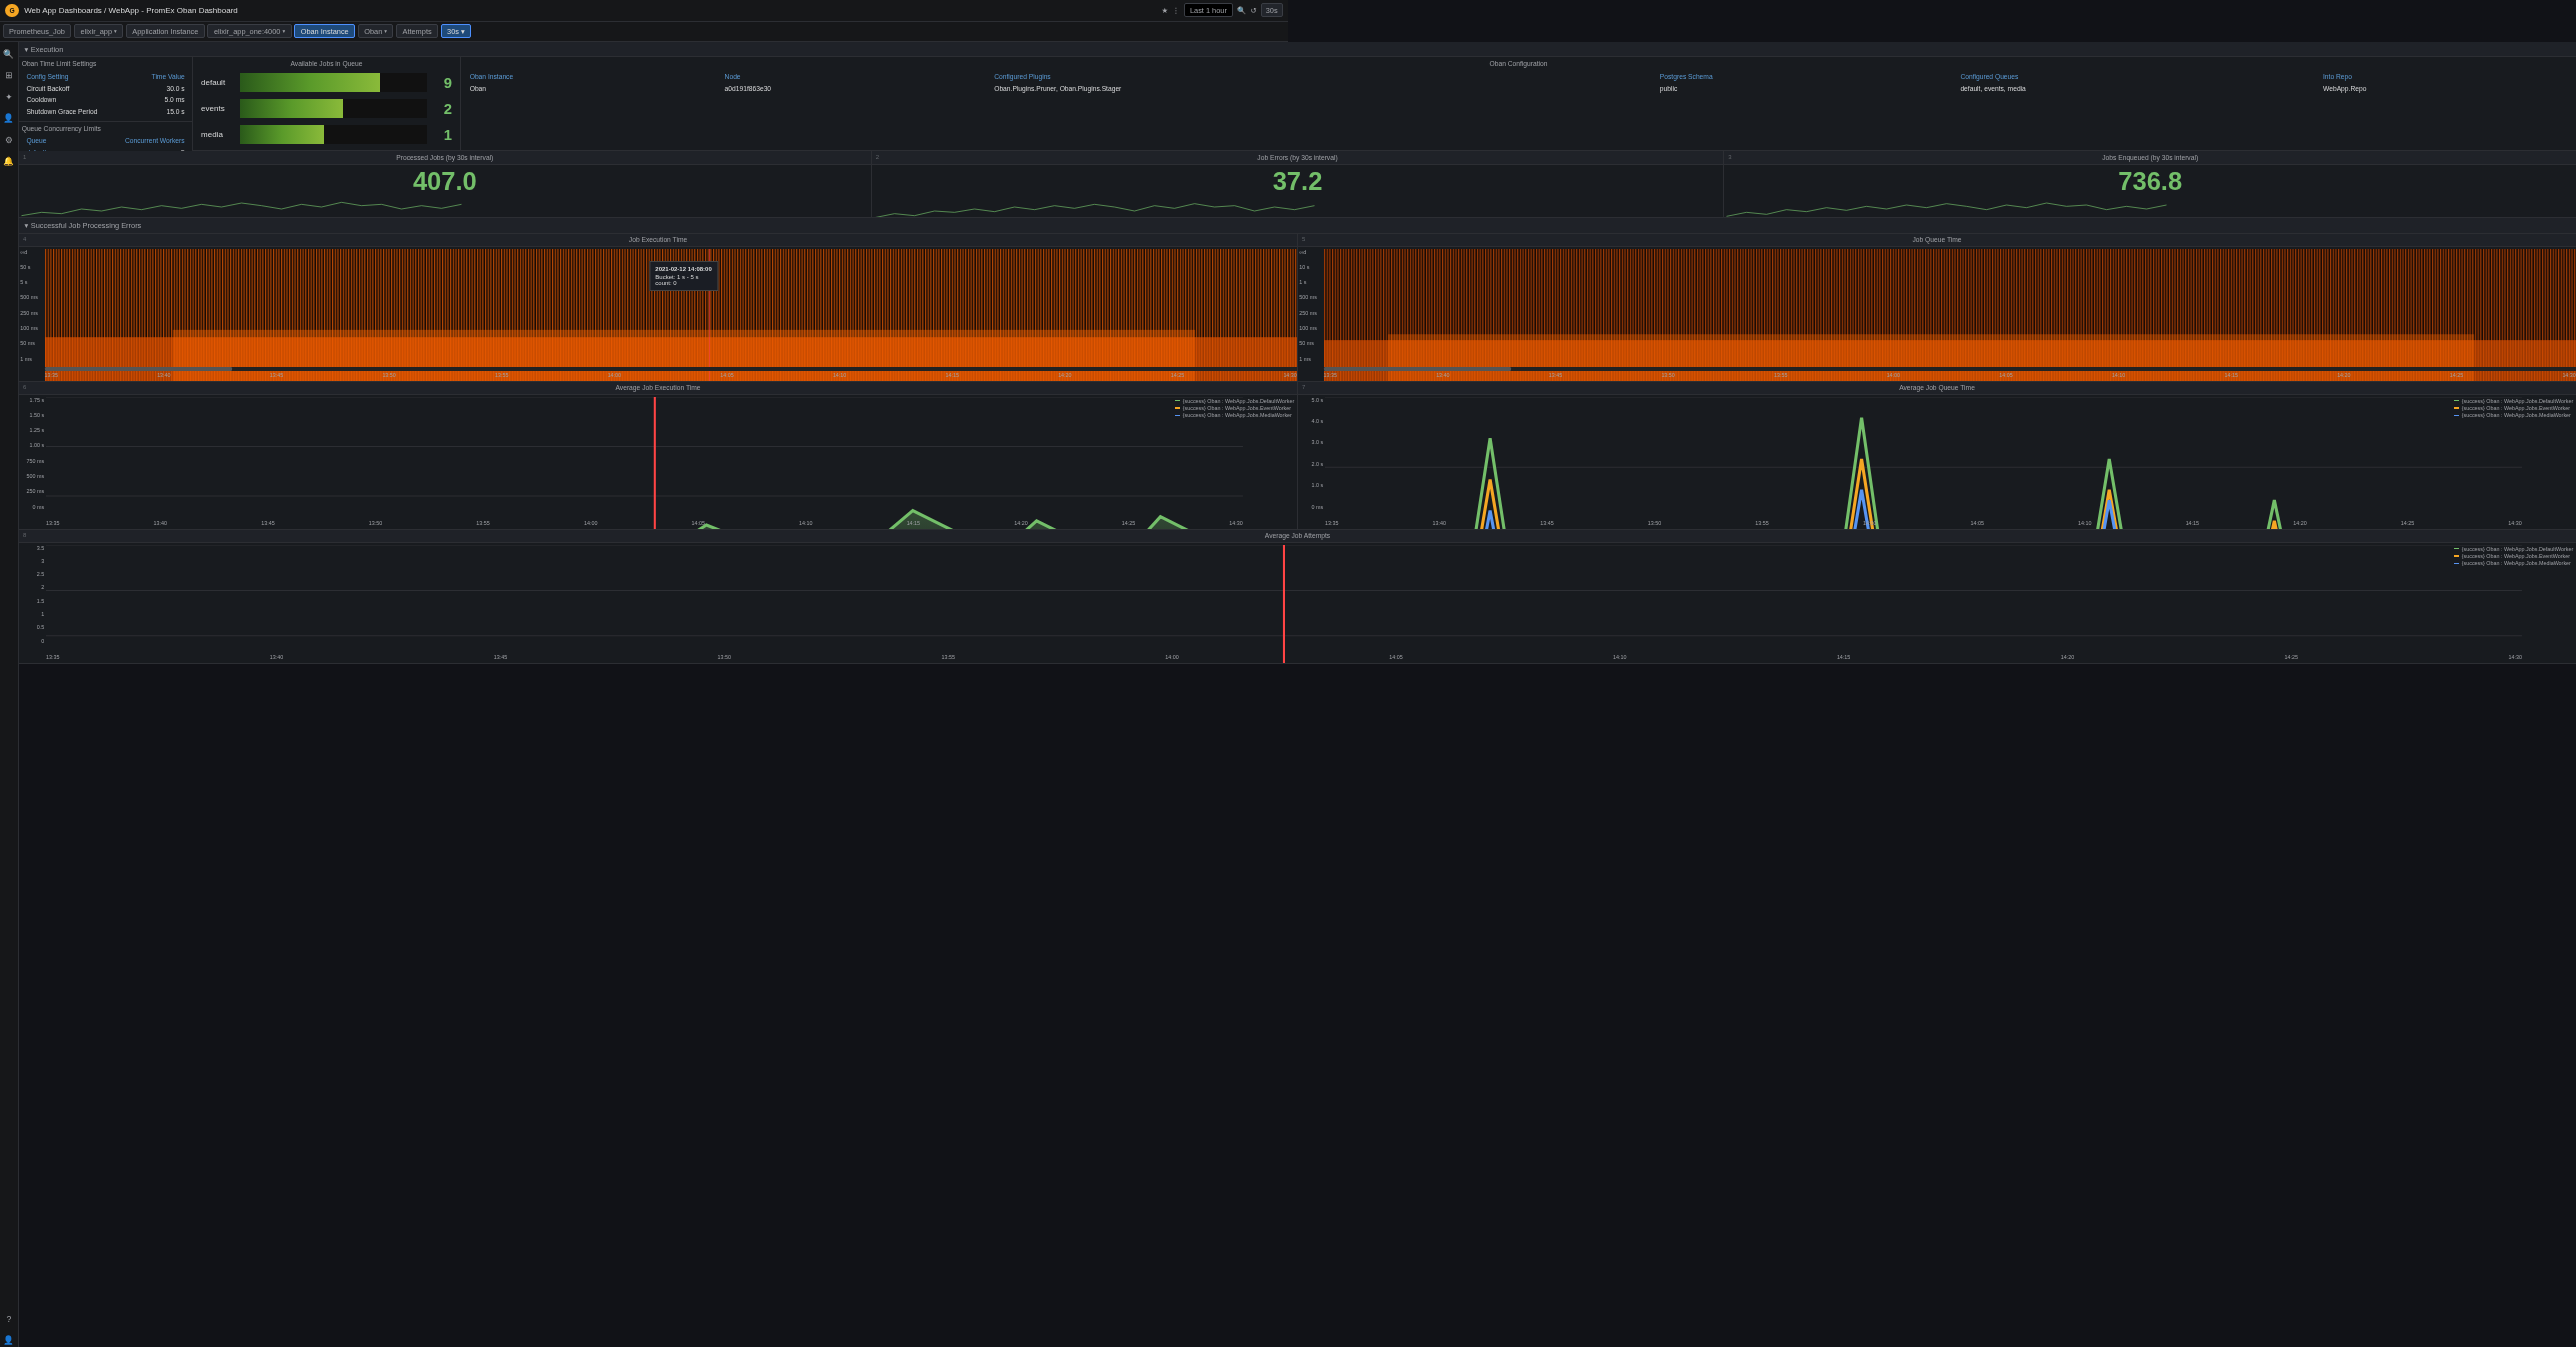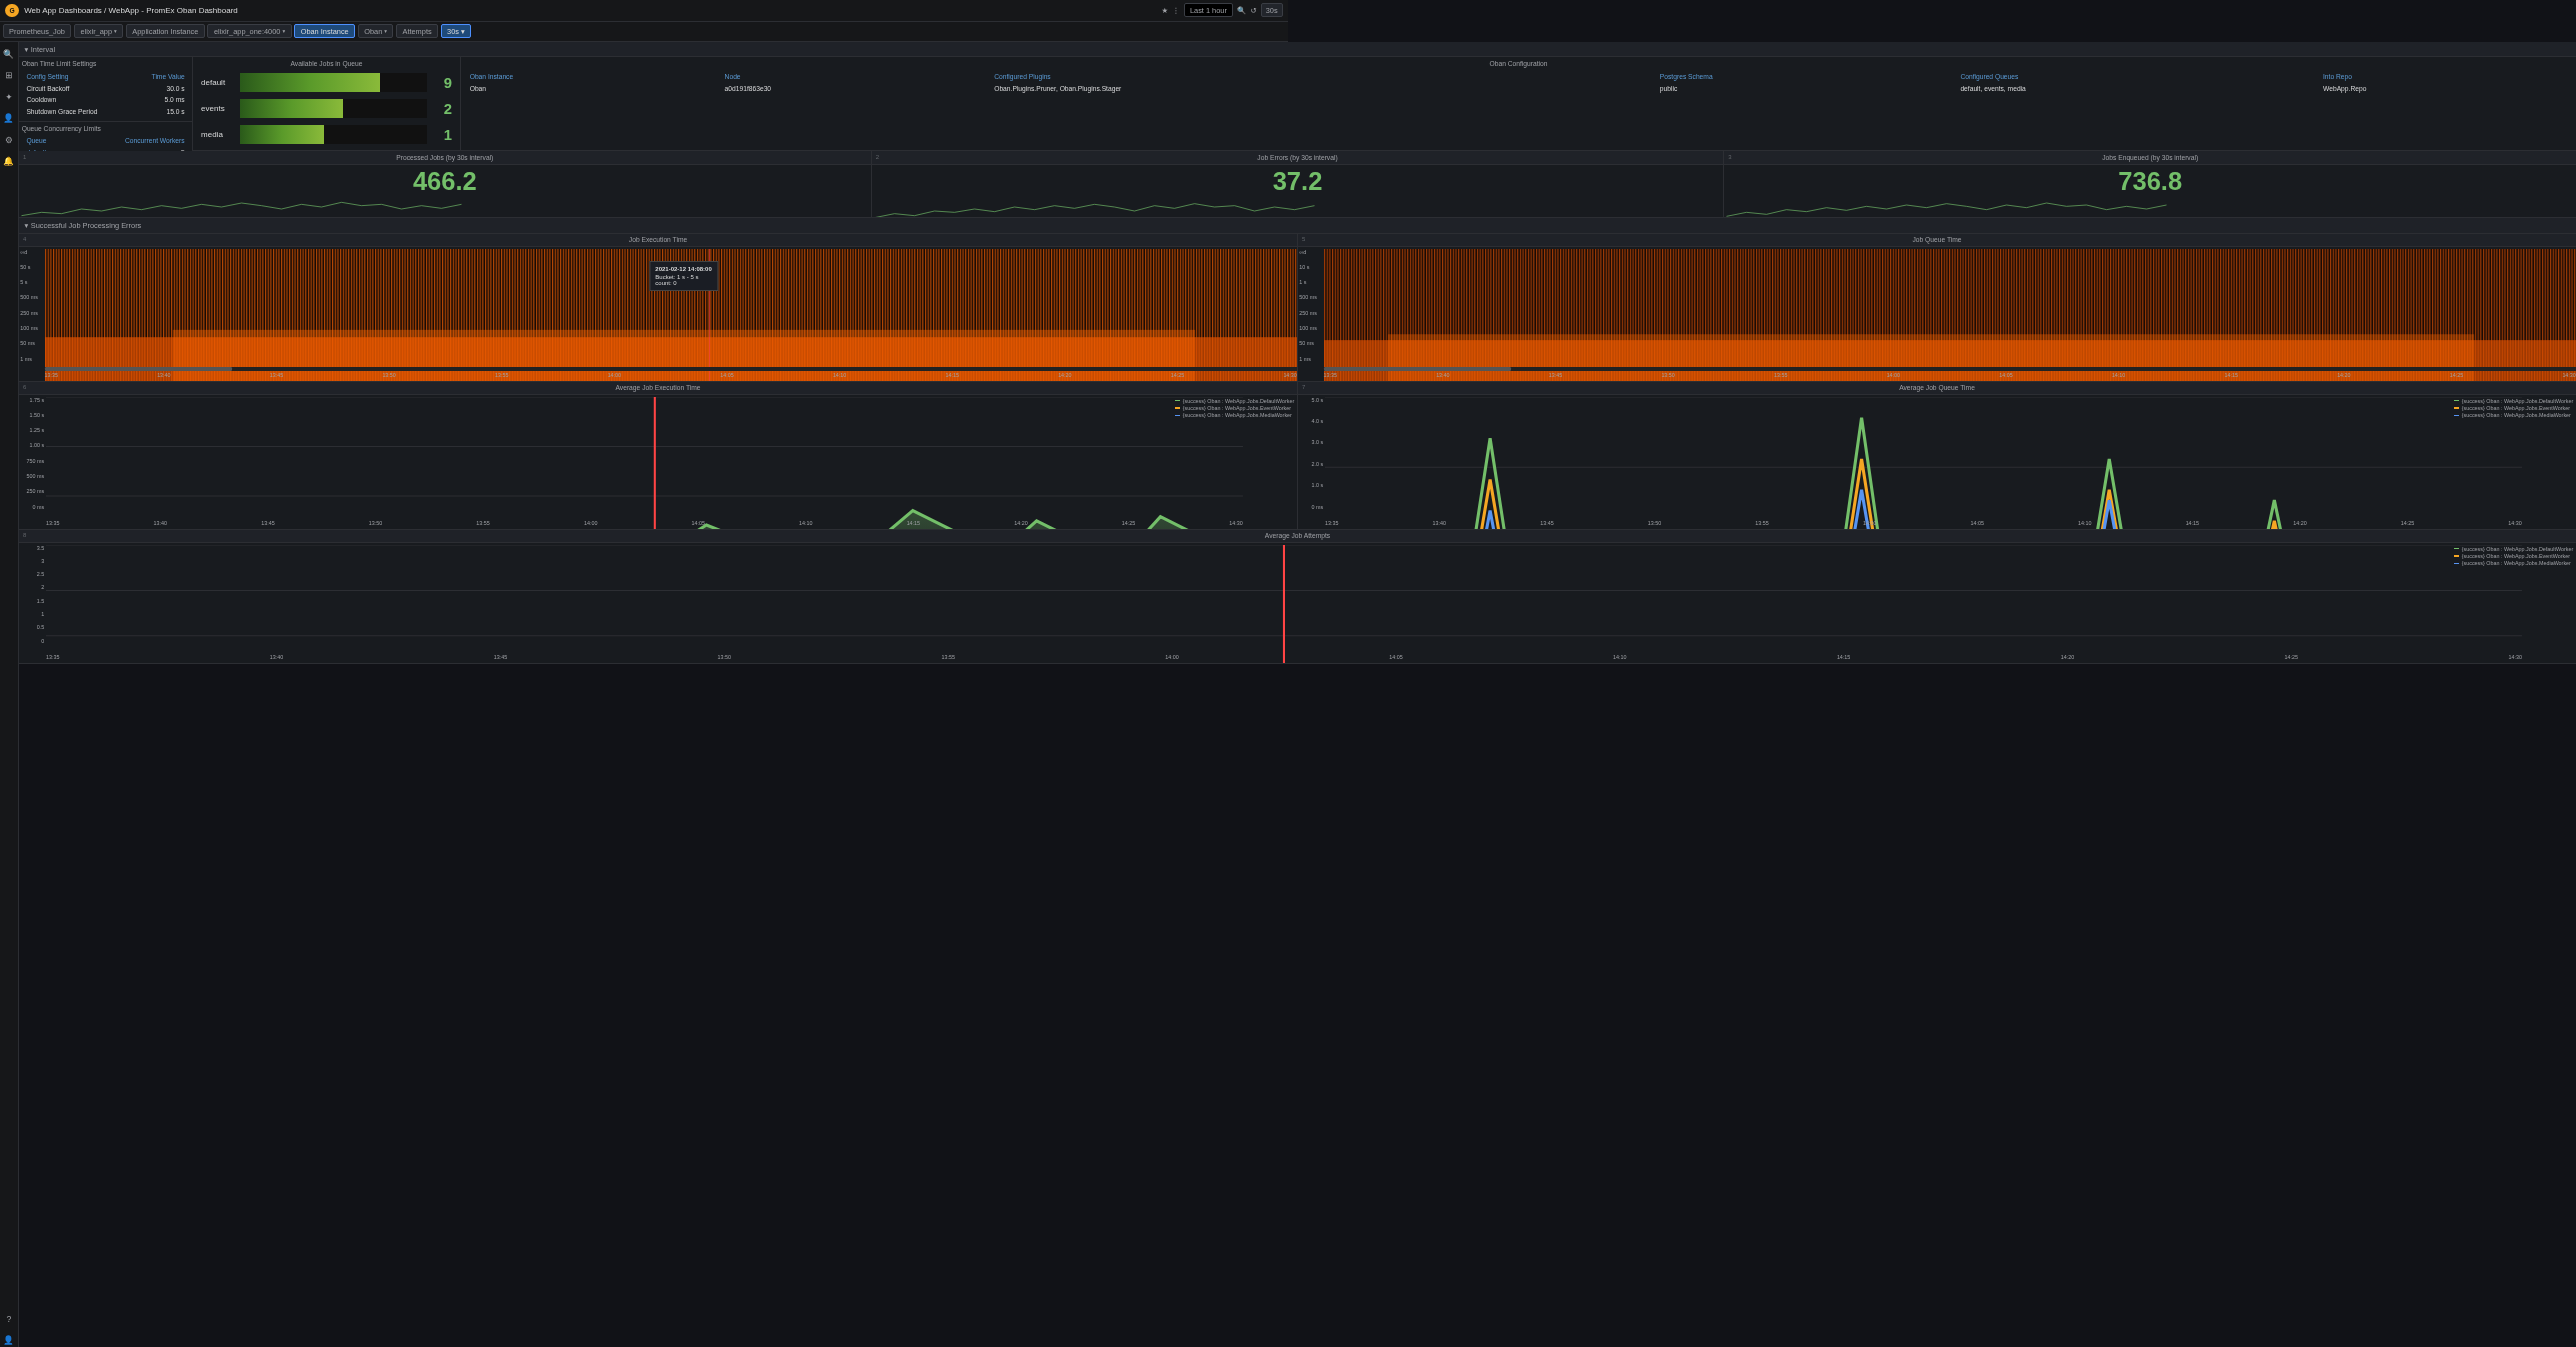--- a/index.html
+++ b/index.html
@@ -239,21 +239,21 @@
   <div class="sidebar-icon">🔔</div>
   <div style="flex:1"></div>
   <div class="sidebar-icon">?</div>
   <div class="sidebar-icon">👤</div>
 </div>
 
 <div class="main">
 
   <div class="section-header">
     <span>▾</span>
-    <span>Interval</span>
+    <span>Execution</span>
   </div>
 
   <div style="display:flex; height:94px; border-bottom:0.7px solid #2c2e33;">
 
     <div style="width:174px; display:flex; flex-direction:column; border-right:0.7px solid #2c2e33;">
 
       <div style="flex:1; background:#181b1f; border-bottom:0.7px solid #2c2e33; padding:2.7px;">
         <div class="panel-title" style="background:transparent; border:none; text-align:left; padding:0 0 2.7px 0;">Oban Time Limit Settings</div>
         <table class="small-table">
           <thead>
@@ -359,21 +359,21 @@
       </table>
     </div>
   </div>
 
   <div style="display:flex; height:67px; border-bottom:0.7px solid #2c2e33;">
 
     <div style="flex:1; background:#181b1f; border-right:0.7px solid #2c2e33; position:relative; overflow:hidden;">
       <div class="panel-num-label">1</div>
       <div class="panel-title">Processed Jobs (by 30s interval)</div>
       <div style="display:flex; align-items:center; justify-content:center; height:34px;">
-        <span class="big-number" style="font-size:25.5px;">466.2</span>
+        <span class="big-number" style="font-size:25.5px;">407.0</span>
       </div>
       <div style="height:20px; overflow:hidden;">
         <svg width="100%" height="20" viewBox="0 0 1270 30">
           <polyline points="0,25 30,20 60,22 90,15 120,18 150,12 180,16 210,10 240,14 270,8 300,12 330,6 360,10 390,15 420,8 450,12 480,5 510,10 540,8 570,15 600,10 630,14 660,8" fill="none" stroke="#73bf69" stroke-width="1"></polyline>
         </svg>
       </div>
     </div>
 
     <div style="flex:1; background:#181b1f; border-right:0.7px solid #2c2e33; position:relative; overflow:hidden;">
       <div class="panel-num-label">2</div>

